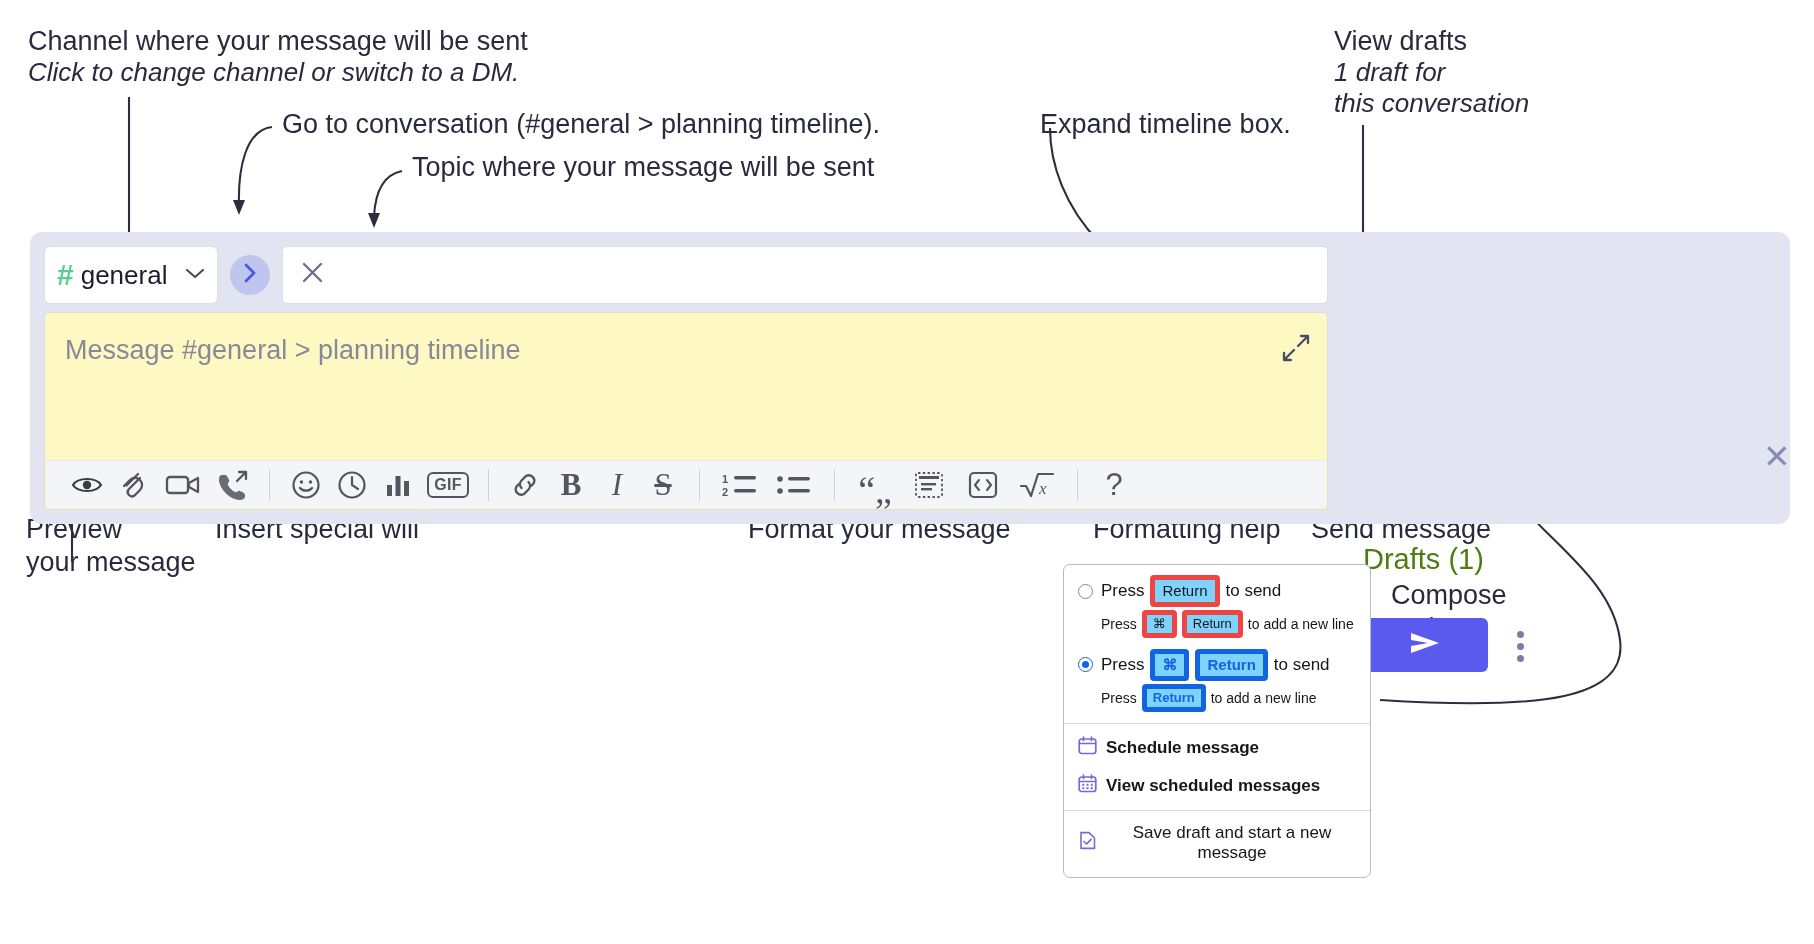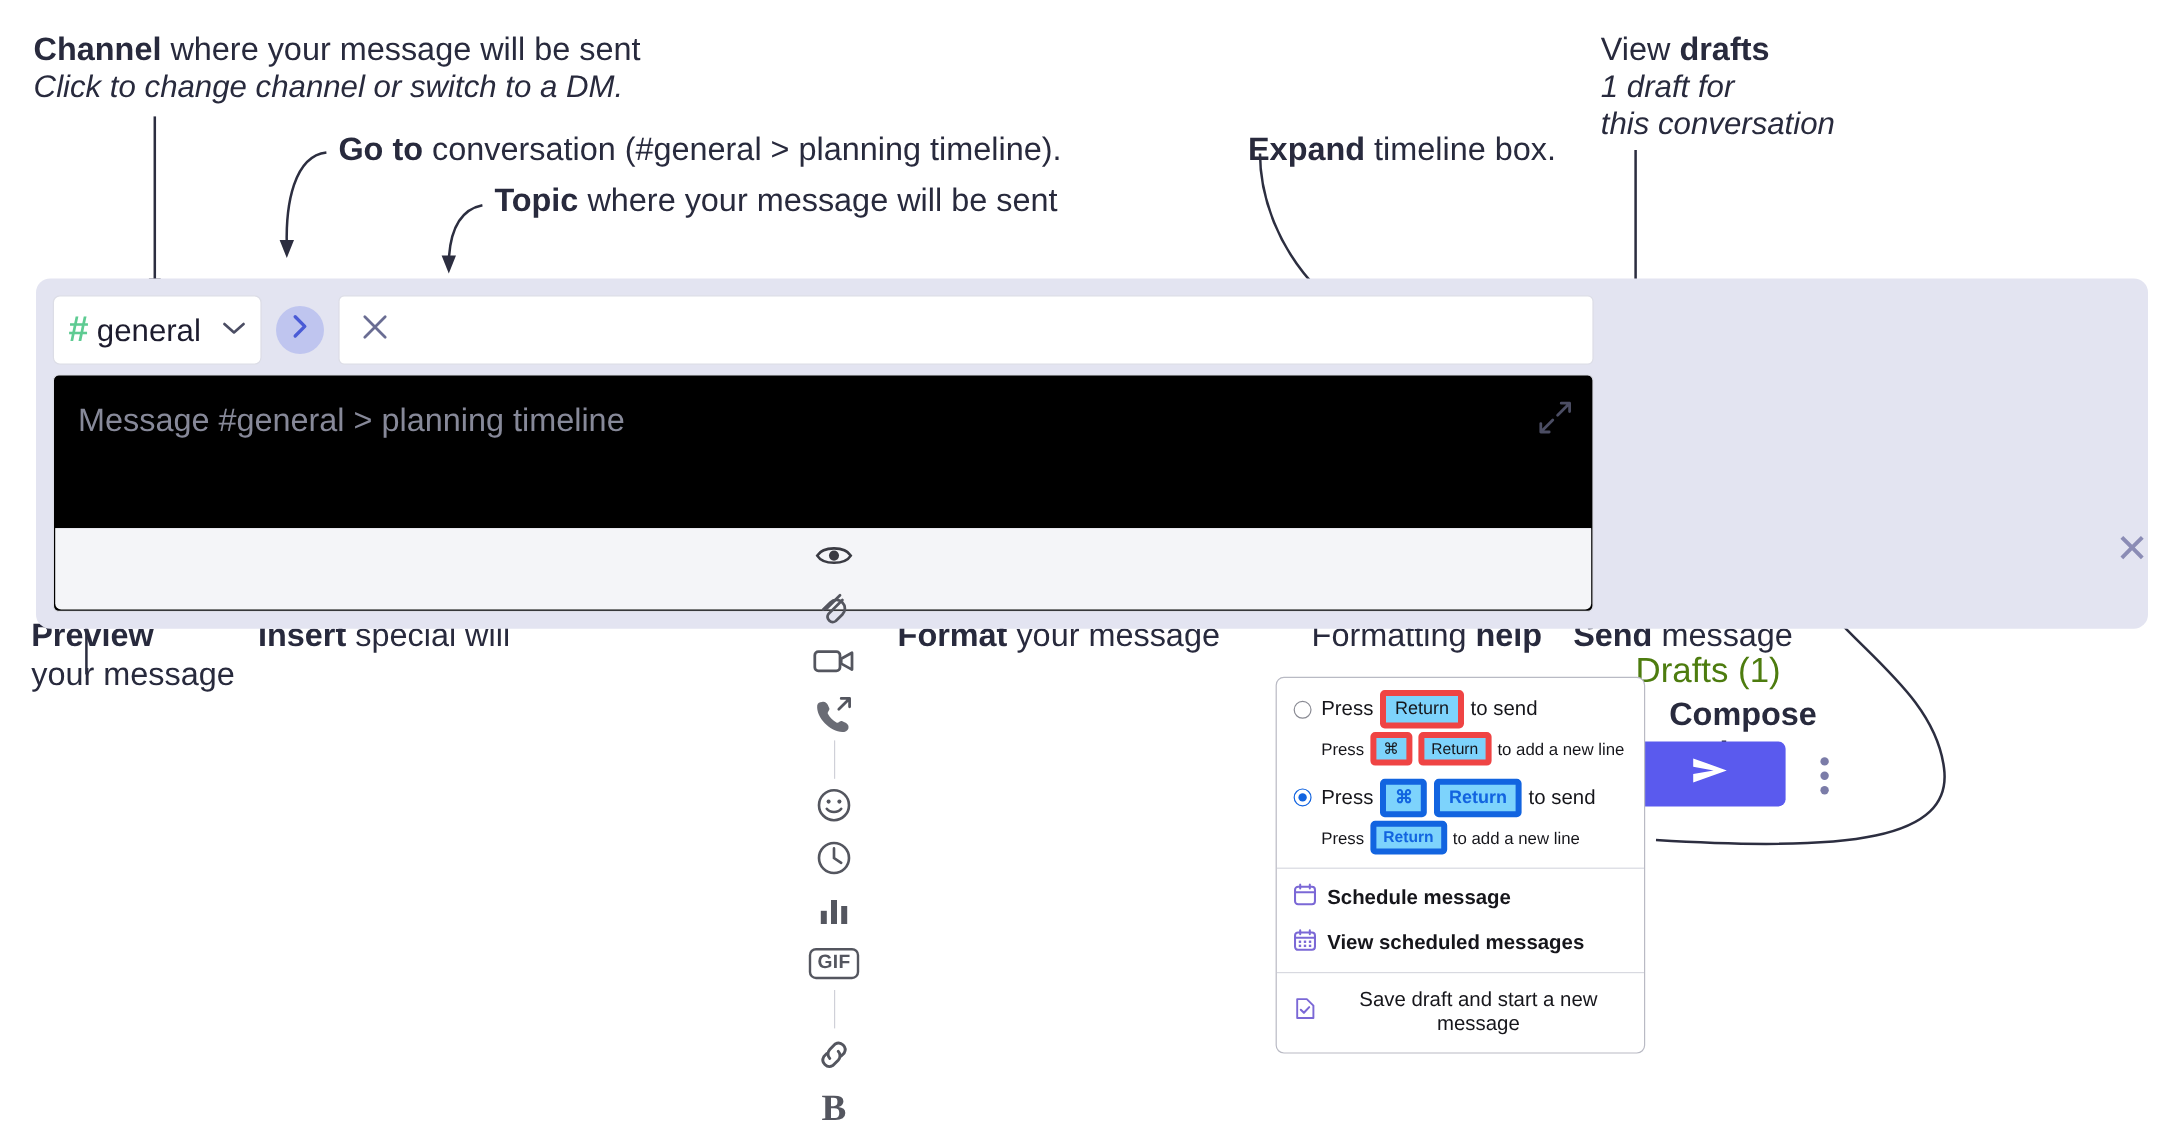--- a/index.html
+++ b/index.html
@@ -7,21 +7,21 @@
     width: 1814px; height: 944px;
     background: #ffffff;
     font-family: "Liberation Sans", sans-serif;
     color: #1d1c2e;
     overflow: hidden;
   }
   #stage { position: relative; width: 1814px; height: 944px; }
 
   
   .ann { position: absolute; color: #282a3d; line-height: 1.28; white-space: nowrap; }
-  .ann b { font-weight: 700; }
+  .ann b { font-weight: 400; }
   .ann i { font-style: italic; margin-top: 10px; }
   .ann-28 { font-size: 27px; }
   .ann-26 { font-size: 26px; }
 
   svg.overlay { position: absolute; left: 0; top: 0; width: 1814px; height: 944px;
                 pointer-events: none; overflow: visible; }
 
   
   #compose-panel {
     position: absolute; left: 30px; top: 232px; width: 1760px; height: 292px;
@@ -49,35 +49,35 @@
   #topic-input-wrap {
     flex: 1; margin-left: 12px; height: 58px; background: #fff;
     border: 1px solid #dcdde6; border-radius: 5px;
     display: flex; align-items: center; padding: 0 14px 0 16px;
   }
   #topic-input-wrap .val { font-size: 27px; color: #16161b; flex: 1; }
   #topic-clear { color: #6a6d93; font-size: 31px; line-height: 1; cursor: pointer; font-weight: 300;}
 
   #editor-box {
     position: absolute; left: 0; top: 66px; width: 100%; height: 198px;
-    background: #000000; border: 1px solid #dcdde6; border-radius: 5px;
+    background: #fef9c3; border: 1px solid #dcdde6; border-radius: 5px;
   }
   #msg-placeholder {
     position: absolute; left: 20px; top: 22px; font-size: 27px; color: #878999;
   }
   #expand-btn {
     position: absolute; right: 16px; top: 20px; width: 30px; height: 30px;
     cursor: pointer; color: #4b4d63;
   }
 
   #toolbar {
-    position: absolute; left: 1px; bottom: 1px; right: 1px; height: 68px;
+    position: absolute; left: 1px; bottom: 1px; right: 1px; height: 48px;
     background: #f4f5f8; border-top: 1px solid #e7e8ee;
     border-radius: 0 0 5px 5px;
-    display: flex; align-items: center; padding-left: 18px; gap: 0; flex-direction: column;
+    display: flex; align-items: center; padding-left: 18px; gap: 0;
   }
   .tb { width: 46px; height: 44px; display: flex; align-items: center; justify-content: center;
         color: #54565f; cursor: pointer; flex: none; }
   .tb.wide { width: 54px; }
   .tb-sep { width: 1px; height: 32px; background: #cfd0d8; margin: 0 13px; flex: none; }
   .gifbox { border: 2.4px solid #54565f; border-radius: 6px; font-size: 16px; font-weight: 700;
             padding: 2px 5px; letter-spacing: .3px; }
   .tb .bold { font-size: 31px; font-weight: 700; font-family: "Liberation Serif", serif; }
   .tb .ital { font-size: 31px; font-style: italic; font-family: "Liberation Serif", serif; }
   .tb .strike { font-size: 31px; text-decoration: line-through; font-family: "Liberation Serif", serif;}

